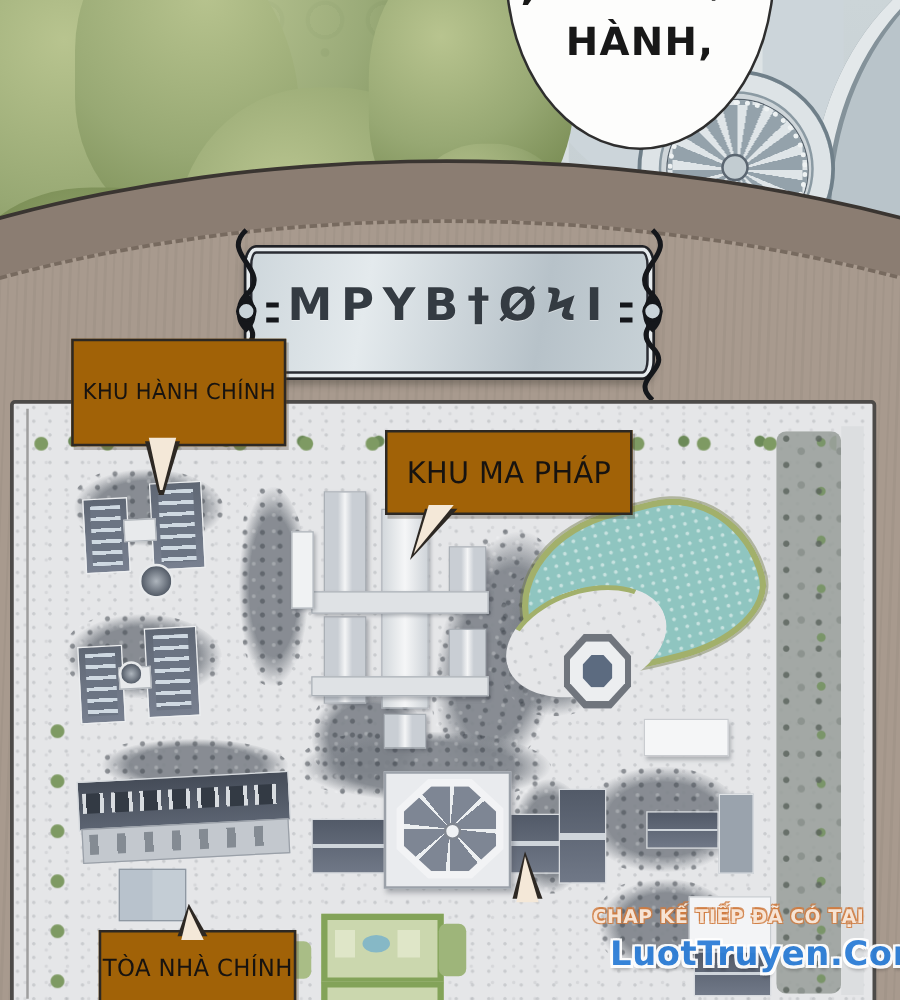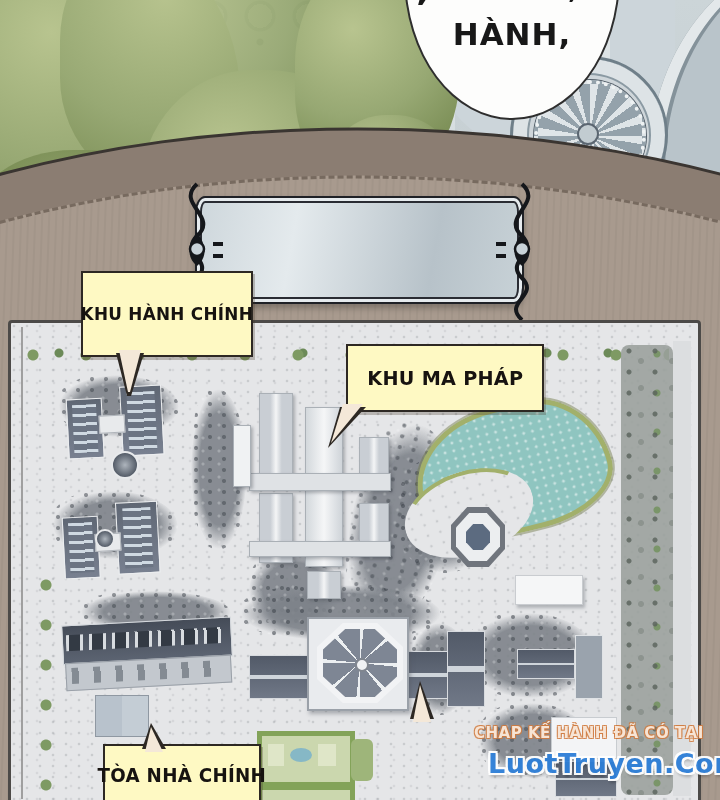--- a/index.html
+++ b/index.html
@@ -115,23 +115,23 @@
     background-image:radial-gradient(circle at 4px 3px,rgba(255,255,255,.5) 1px,rgba(0,0,0,0) 1.9px);
     background-size:9px 8px;
     border:5px solid #a2b06b;outline:2px solid rgba(110,120,70,.45);
     border-radius:55% 45% 50% 60% / 65% 75% 45% 40%;}
   .pond-notch{left:392px;top:148px;width:124px;height:76px;transform:rotate(-18deg);
     background-color:#e5e6e8;
     background-image:radial-gradient(circle at 3px 3px,rgba(130,135,140,.28) 1px,rgba(0,0,0,0) 1.7px);
     background-size:13px 11px;border:4px solid rgba(0,0,0,0);border-top-color:#a2b06b;
     border-radius:50%;}
   .oct{clip-path:polygon(30% 0,70% 0,100% 30%,100% 70%,70% 100%,30% 100%,0 70%,0 30%);}
-  .callout{background:#fef9c3;border:2px solid #2d2823;z-index:9;
+  .callout{background:#a16207;border:2px solid #2d2823;z-index:9;
     box-shadow:2px 3px 0 rgba(70,55,40,.28);display:flex;align-items:center;justify-content:center;
-    font-weight:bold;color:#171310;letter-spacing:.3px;margin-left:24px;}
+    font-weight:normal;color:#171310;letter-spacing:.3px;}
   .callout span{transform:scaleX(.96);white-space:nowrap;}
   .tail{z-index:10;}
   .wm1{left:474px;top:724px;width:246px;font-weight:bold;font-size:15px;letter-spacing:.5px;
     color:rgba(252,242,233,.88);z-index:11;white-space:nowrap;
     text-shadow:1px 1px 0 rgba(207,122,62,.8),-1px -1px 0 rgba(207,122,62,.8),
       1px -1px 0 rgba(207,122,62,.8),-1px 1px 0 rgba(207,122,62,.8);}
   .wm2{left:488px;top:748px;font-weight:bold;font-size:27px;letter-spacing:.5px;color:#2e7fd8;
     z-index:11;white-space:nowrap;opacity:.95;
     text-shadow:-2px 0 0 #fff,2px 0 0 #fff,0 -2px 0 #fff,0 2px 0 #fff,
       -2px -2px 0 #fff,2px 2px 0 #fff,2px -2px 0 #fff,-2px 2px 0 #fff,0 4px 3px rgba(0,0,0,.25);}
@@ -175,20 +175,21 @@
       <rect x="46" y="66" width="10" height="4" fill="#15171b"></rect>
       <rect x="46" y="78" width="10" height="4" fill="#15171b"></rect>
     </svg>
     <svg class="a flourish fl-r" viewBox="0 0 60 150">
       <path d="M30 8 C8 28 52 40 30 60 C12 78 48 84 30 102 C12 120 50 126 30 144" fill="none" stroke="#15171b" stroke-width="4"></path>
       <path d="M30 56 C20 70 20 82 30 90 C40 82 40 70 30 56 Z" fill="#15171b"></path>
       <circle cx="30" cy="73" r="7" fill="#c9d3d9" stroke="#15171b" stroke-width="2.5"></circle>
       <rect x="46" y="66" width="10" height="4" fill="#15171b"></rect>
       <rect x="46" y="78" width="10" height="4" fill="#15171b"></rect>
     </svg>
+    <div class="a runes">MPYB†ØϞI</div>
   </div>
 
   <div class="a map">
     <div class="a inwall"></div>
     <div class="a tree-row"></div>
     <div class="a tree-col"></div>
     <div class="a tree-strip"></div>
     <div class="a path-strip"></div>
 
     <div class="a grove" style="left:48px;top:52px;width:120px;height:62px"></div>
@@ -281,37 +282,37 @@
   </div>
 
   <div class="a callout" style="left:57px;top:271px;width:168px;height:82px;font-size:17.5px">
     <span>KHU HÀNH CHÍNH</span>
   </div>
   <svg class="a tail" style="left:108px;top:350px" width="44" height="48">
     <polygon points="8,3 36,3 23,46 19,46" fill="#2d2823"></polygon>
     <polygon points="11,0 33,0 22,42 20,42" fill="#f4e8d8"></polygon>
   </svg>
 
-  <div class="a callout" style="left:322px;top:344px;width:194px;height:64px;font-size:20px">
+  <div class="a callout" style="left:308px;top:344px;width:194px;height:64px;font-size:24px">
     <span>KHU MA PHÁP</span>
   </div>
   <svg class="a tail" style="left:324px;top:404px" width="52" height="46">
     <polygon points="42,3 16,3 4,44" fill="#2d2823"></polygon>
     <polygon points="39,0 19,0 7,39" fill="#f4e8d8"></polygon>
   </svg>
 
   <svg class="a tail" style="left:400px;top:678px" width="44" height="44">
     <polygon points="10,41 34,41 20,3" fill="#2d2823"></polygon>
     <polygon points="13,44 31,44 20,7" fill="#f4e8d8"></polygon>
   </svg>
 
   <div class="a callout" style="left:79px;top:744px;width:154px;height:58px;font-size:19px">
     <span>TÒA NHÀ CHÍNH</span>
   </div>
   <svg class="a tail" style="left:134px;top:720px" width="40" height="32">
     <polygon points="8,29 32,29 17,3" fill="#2d2823"></polygon>
     <polygon points="11,32 29,32 17,7" fill="#f4e8d8"></polygon>
   </svg>
 
-  <div class="a wm1">CHAP KẾ HÀNH ĐÃ CÓ TẠI</div>
+  <div class="a wm1">CHAP KẾ TIẾP ĐÃ CÓ TẠI</div>
   <div class="a wm2">LuotTruyen.Com</div>
 
 </div>
 
 </body></html>

